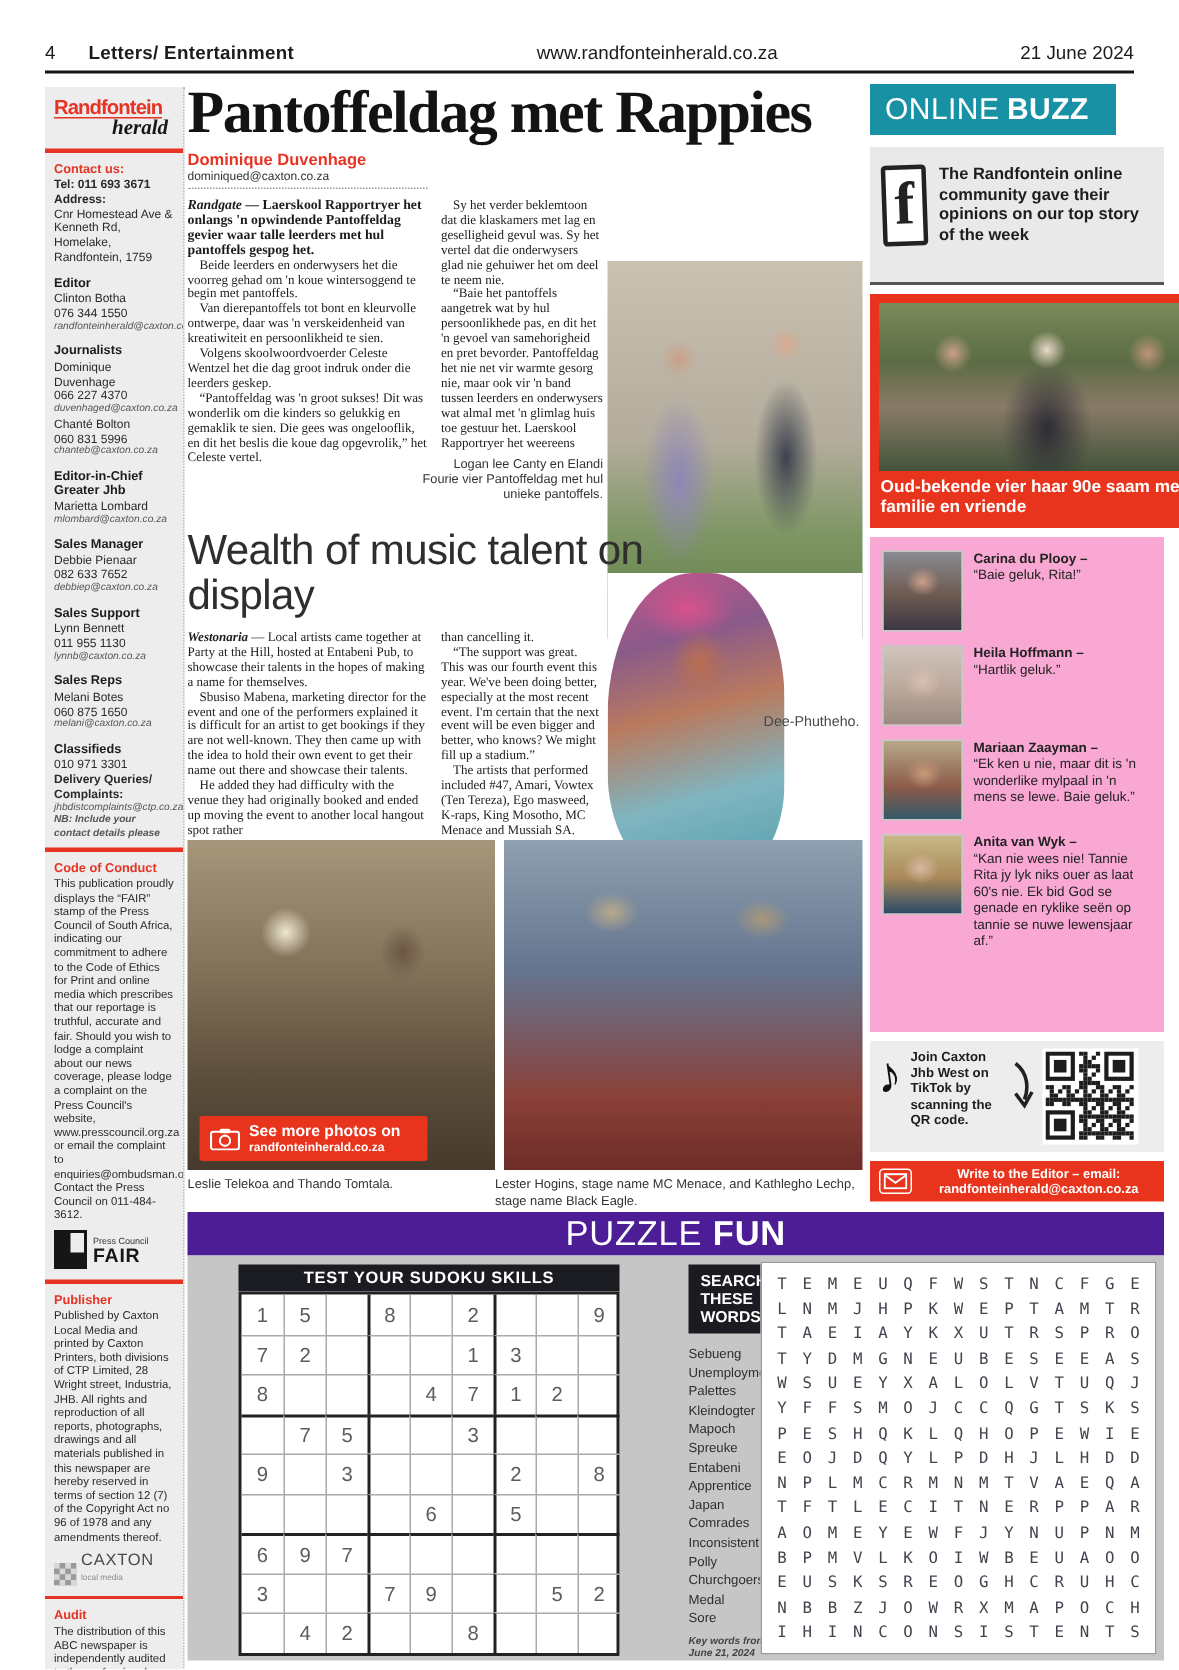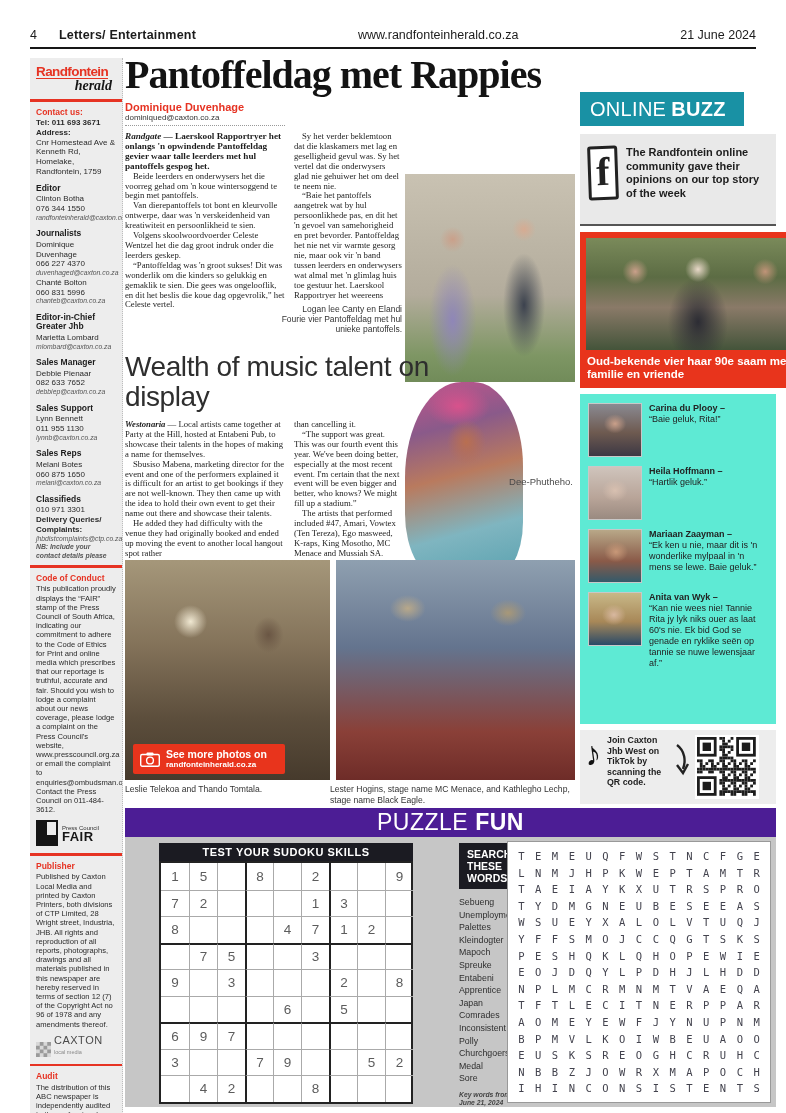--- a/index.html
+++ b/index.html
@@ -97,40 +97,40 @@
        linear-gradient(180deg,#8fa0b0 0%,#64748e 40%,#8a4038 78%,#6e2c28 100%); }
   .photo-badge { position:absolute; left:8px; bottom:6px; width:152px; height:30px; background:#e8341c;
      display:flex; align-items:center; gap:6px; padding:0 7px; border-radius:2px; }
   .badge-txt .l1 { color:#fff; font-weight:bold; font-size:10.5px; line-height:11px; }
   .badge-txt .l2 { color:#fff; font-weight:bold; font-size:8px; line-height:9px; }
   .captions-row { position:absolute; top:730px; left:0; width:450px; font-size:8.6px; line-height:10.5px; color:#333; }
   .cap-left { position:absolute; left:0; width:150px; }
   .cap-right { position:absolute; left:205px; width:245px; }
 
   
-  .rc { position:absolute; left:580px; top:56px; width:196px; height:750px;margin-top:36px; }
+  .rc { position:absolute; left:580px; top:56px; width:196px; height:750px; }
   .buzz-banner { position:absolute; left:0; top:0; width:164px; height:34px; background:#1991a4;
      color:#fff; display:flex; align-items:center; padding-left:10px; font-size:20px; letter-spacing:.3px; }
   .buzz-banner b { font-weight:800; margin-left:5px; }
   .fb-box { position:absolute; left:0; top:42px; width:196px; height:92px; background:#e9e9e9;
      display:flex; gap:8px; padding:12px 8px 8px; border-bottom:2px solid #555; }
   .fb-icon { flex:none; width:30px; height:54px; border:3px solid #222; border-radius:3px;
      font-family:"Liberation Serif", serif; font-weight:bold; font-size:40px; line-height:46px;
      text-align:center; color:#222; background:#fff; transform:rotate(-2deg); }
   .fb-box .txt { font-weight:bold; font-size:11px; line-height:13.5px; color:#1d1d1d; }
   .buzz-story { position:absolute; left:0; top:140px; width:236px; height:156px; background:#e8341c; padding:6px; }
   .photo-buzz { width:100%; height:112px;
      background:
        radial-gradient(16px 16px at 22% 30%, #caa08a 0%, rgba(202,160,138,0) 80%),
        radial-gradient(16px 16px at 50% 28%, #e8d8c8 0%, rgba(232,216,200,0) 80%),
        radial-gradient(16px 16px at 80% 30%, #c09478 0%, rgba(192,148,120,0) 80%),
        radial-gradient(40px 60px at 50% 75%, #2c2c34 0%, rgba(44,44,52,0) 75%),
        linear-gradient(180deg,#7a8a5a 0%,#5c6c44 35%,#8a7a68 62%,#44543a 100%); }
   .buzz-cap { color:#fff; font-weight:bold; font-size:11.5px; line-height:13px; padding:5px 1px 0; }
-  .comments { position:absolute; left:0; top:302px; width:196px; height:330px; background:#5eead4;
+  .comments { position:absolute; left:0; top:302px; width:196px; height:330px; background:#f9a8d4;
      padding:9px 8px; display:flex; flex-direction:column; gap:9px; overflow:hidden; }
   .comment { display:flex; gap:7px; }
   .avatar { flex:none; width:54px; height:54px; border:1px solid #c8c8c8; }
   .av1 { background:radial-gradient(14px 12px at 50% 38%, #caa08a 0%, rgba(0,0,0,0) 80%), linear-gradient(180deg,#8a8a92 0%,#6e5a50 55%,#3c3844 100%); }
   .av2 { background:radial-gradient(16px 14px at 50% 45%, #d8c0b0 0%, rgba(0,0,0,0) 80%), linear-gradient(180deg,#cfc4bc 0%,#b8a498 60%,#9a8a80 100%); }
   .av3 { background:radial-gradient(15px 13px at 52% 42%, #c89878 0%, rgba(0,0,0,0) 80%), linear-gradient(180deg,#b8a888 0%,#8a5a48 60%,#345a6a 100%); }
   .av4 { background:radial-gradient(15px 13px at 48% 42%, #d8b8a0 0%, rgba(0,0,0,0) 80%), linear-gradient(180deg,#c8b888 0%,#a88858 55%,#2a4a68 100%); }
   .c-txt { font-size:9px; line-height:11px; color:#222; }
   .c-txt .nm { font-weight:bold; }
   .tiktok { position:absolute; left:0; top:638px; width:196px; height:74px; background:#ededed;

